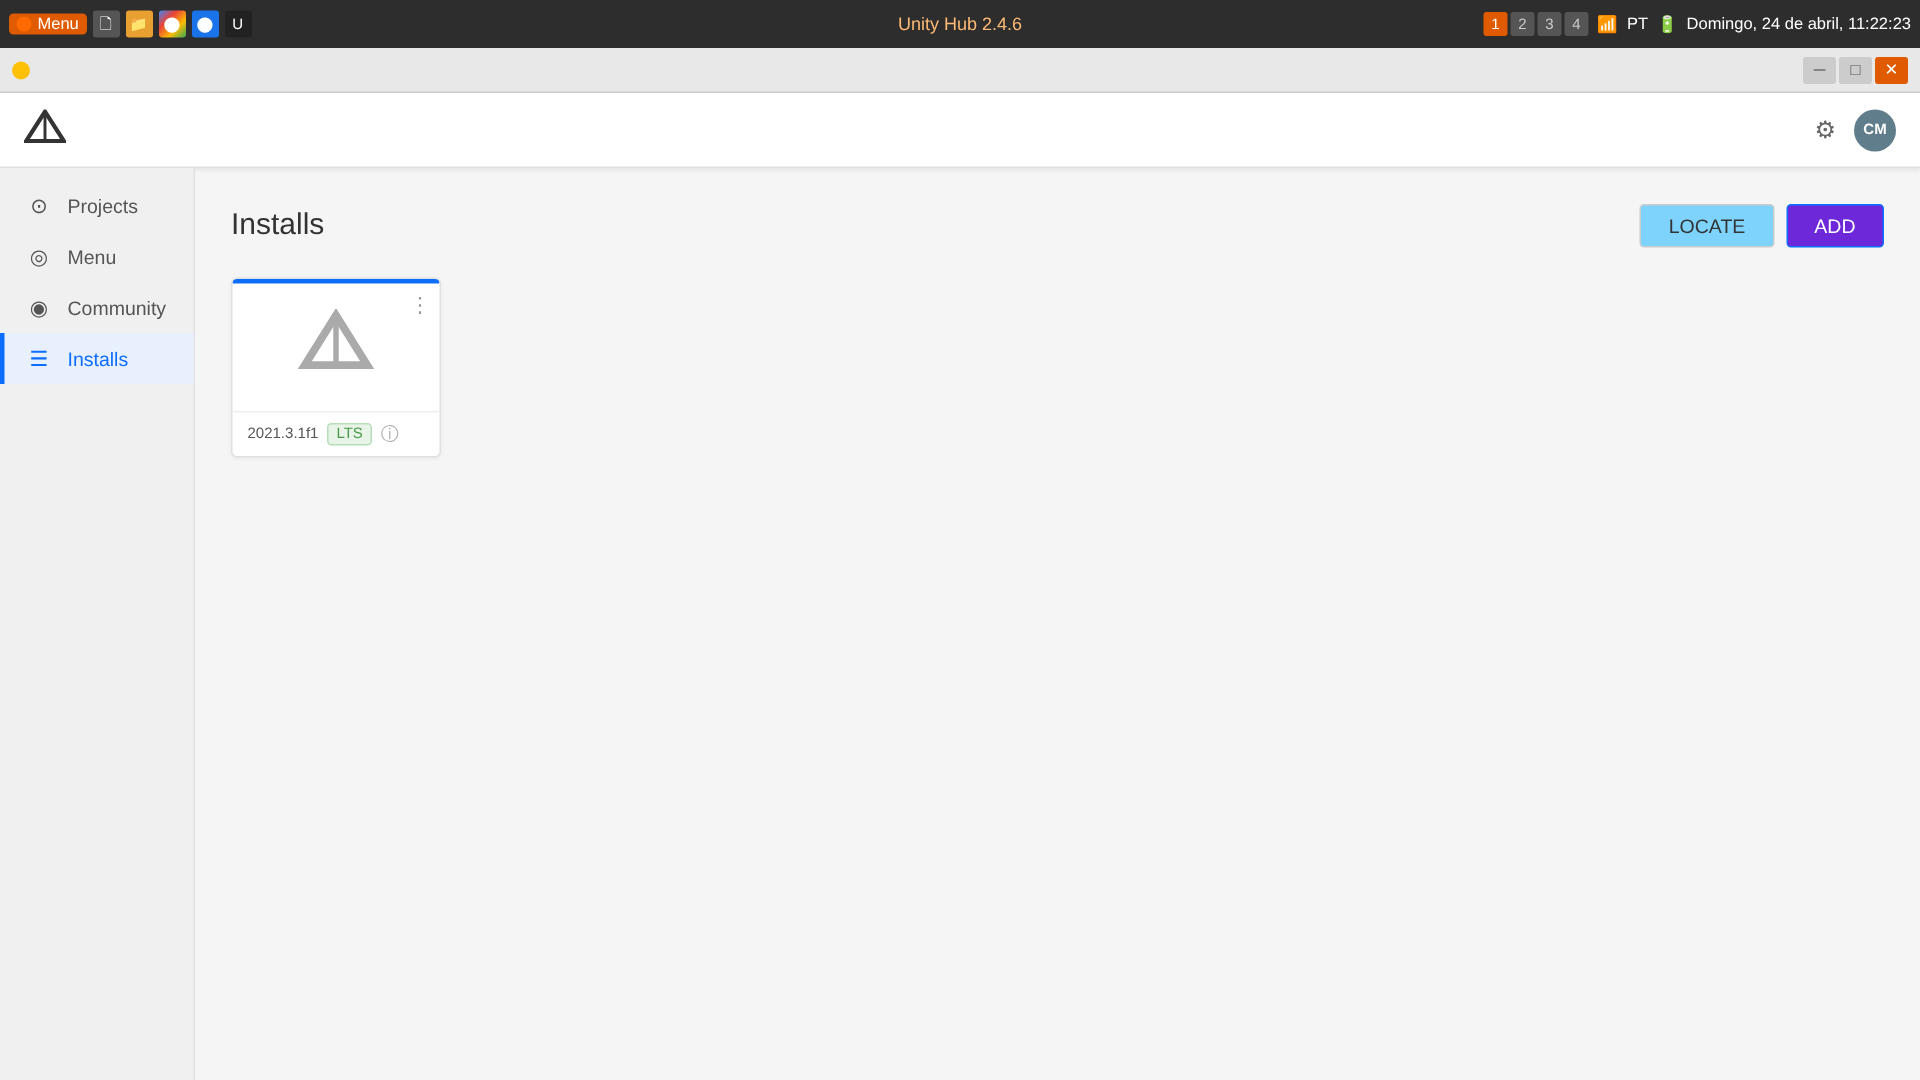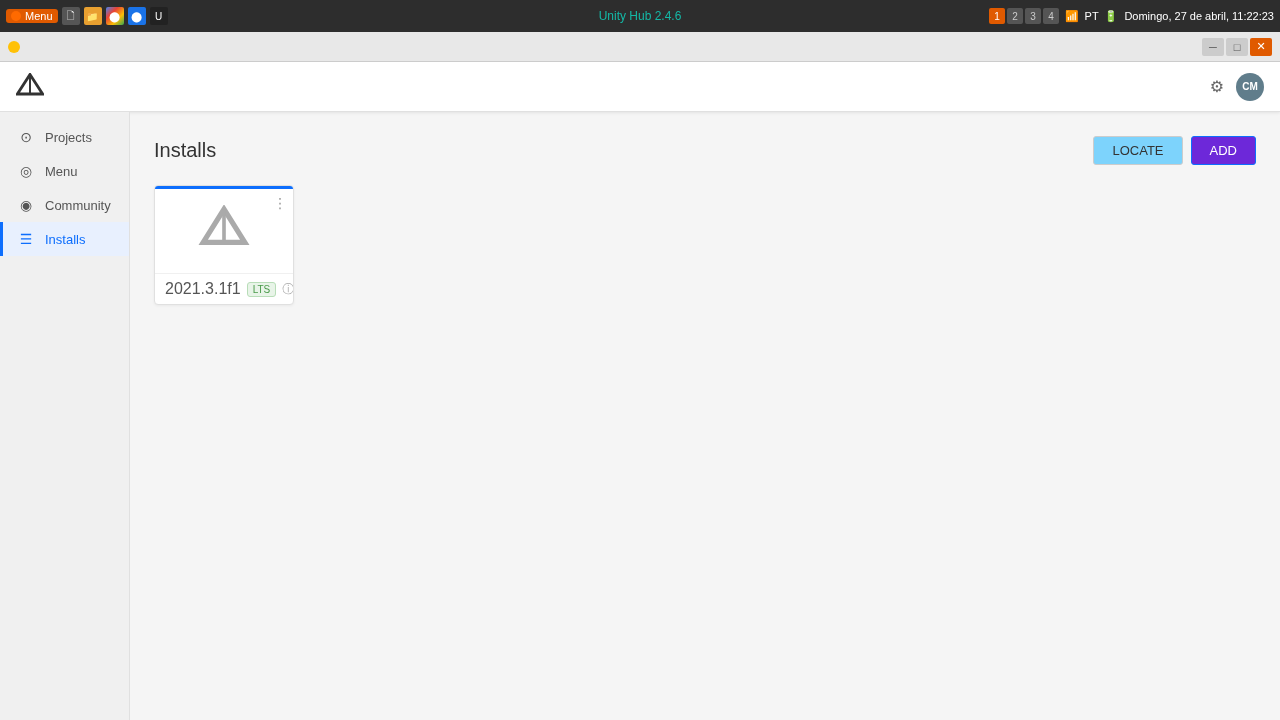--- a/index.html
+++ b/index.html
@@ -42,21 +42,21 @@
     }
     .ws-num.active { background: #e05a00; color: #fff; }
 
     
     .titlebar {
       height: 30px; background: #e8e8e8;
       display: flex; align-items: center; justify-content: space-between;
       padding: 0 8px; border-bottom: 1px solid #ccc;
     }
     .titlebar-dot { width: 12px; height: 12px; background: #ffc107; border-radius: 50%; }
-    .titlebar-title { font-size: 12px; color: #14b8a6; position: absolute; left: 50%; transform: translateX(-50%); }
+    .titlebar-title { font-size: 12px; color: #fdba74; position: absolute; left: 50%; transform: translateX(-50%); }
     .titlebar-controls { display: flex; gap: 2px; }
     .titlebar-btn {
       width: 22px; height: 18px; background: #ccc; border: none;
       cursor: pointer; display: flex; align-items: center; justify-content: center;
       font-size: 11px; color: #555; border-radius: 2px;
     }
     .titlebar-btn:last-child { background: #e05a00; color: #fff; }
 
     
     .app {
@@ -146,21 +146,21 @@
       position: absolute; top: 6px; right: 6px;
       font-size: 14px; color: #999; cursor: pointer;
     }
     .unity-logo-card {
       width: 52px; height: 52px;
     }
     .install-card-footer {
       padding: 6px 10px; border-top: 1px solid #f0f0f0;
       display: flex; align-items: center; gap: 6px;
     }
-    .install-version { font-size: 16px; color: #555; }
+    .install-version { font-size: 10px; color: #555; }
     .lts-badge {
       background: #e8f4e8; border: 1px solid #b8ddb8;
       color: #4a9a4a; font-size: 10px; padding: 1px 5px;
       border-radius: 3px; font-weight: 500; text-align: right;
     }
     .info-icon { font-size: 12px; color: #aaa; cursor: pointer; }
   </style>
 </head>
 <body>
 
@@ -180,21 +180,21 @@
   <div class="taskbar-right">
     <div class="ws-nums">
       <div class="ws-num active">1</div>
       <div class="ws-num">2</div>
       <div class="ws-num">3</div>
       <div class="ws-num">4</div>
     </div>
     <span>📶</span>
     <span>PT</span>
     <span>🔋</span>
-    <span>Domingo, 27 de abril, 11:22:23</span>
+    <span>Domingo, 24 de abril, 11:22:23</span>
   </div>
 </div>
 
 <div class="titlebar" style="position:relative;">
   <div class="titlebar-dot"></div>
   <div class="titlebar-controls">
     <button class="titlebar-btn">─</button>
     <button class="titlebar-btn">□</button>
     <button class="titlebar-btn">✕</button>
   </div>

